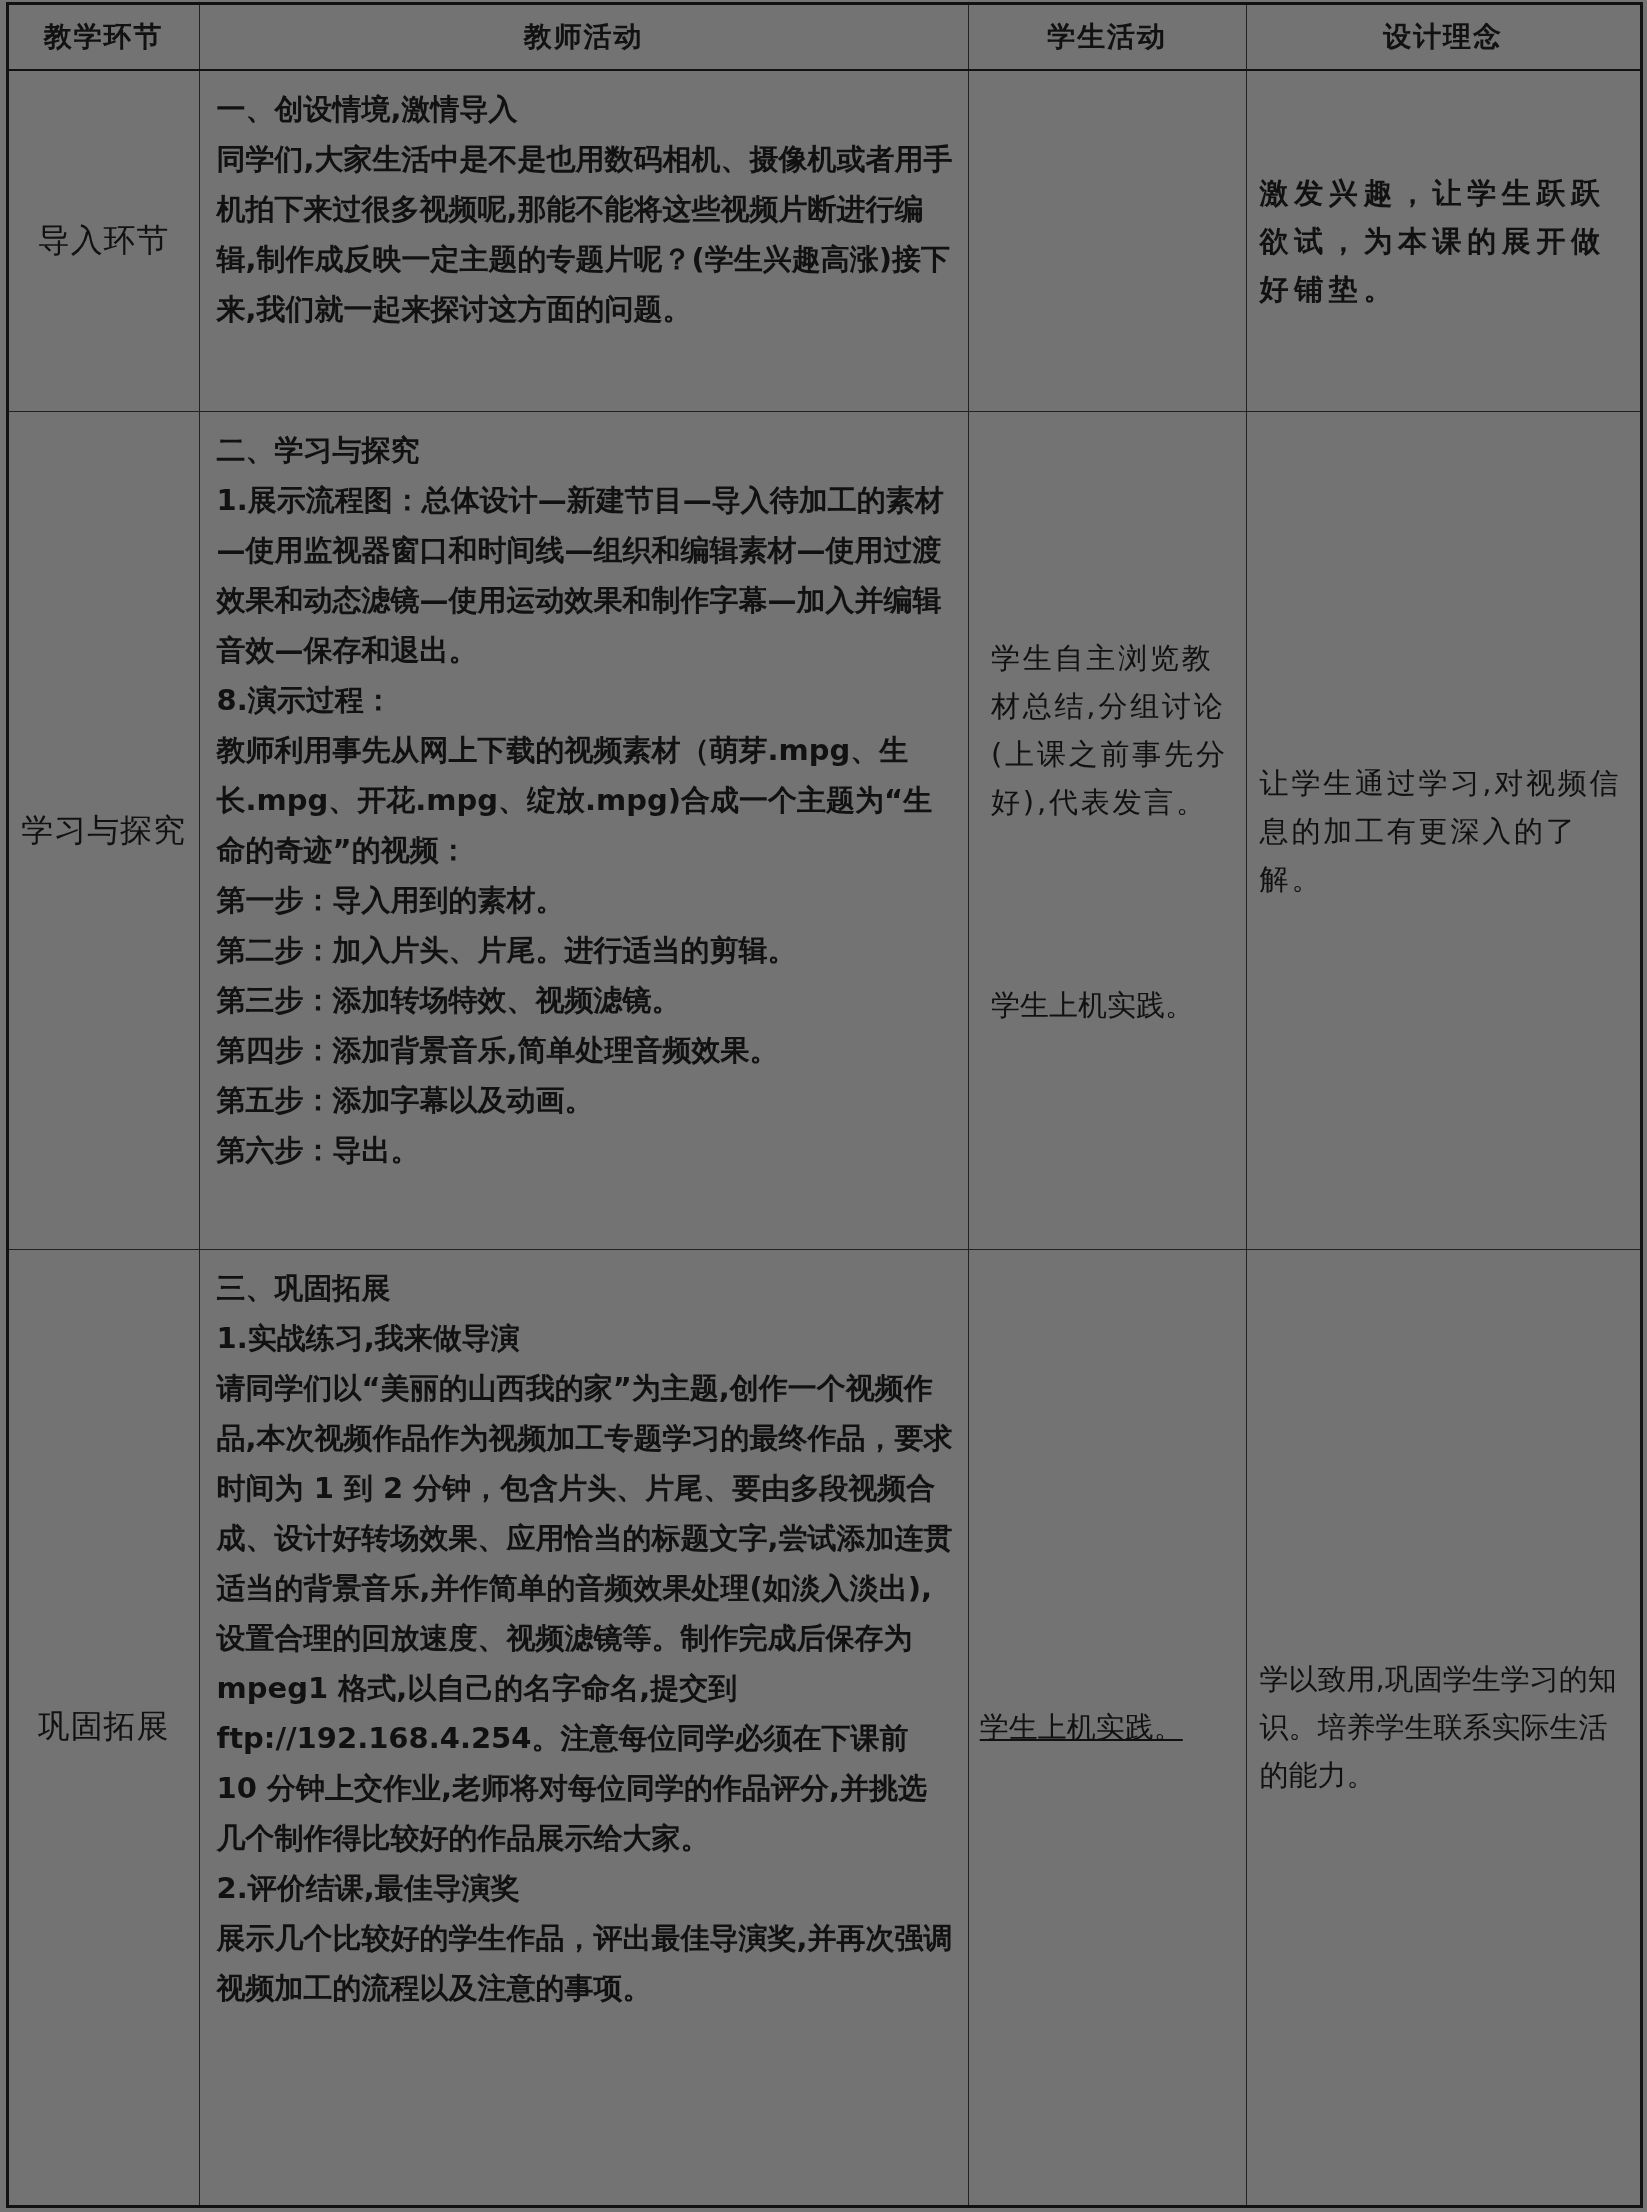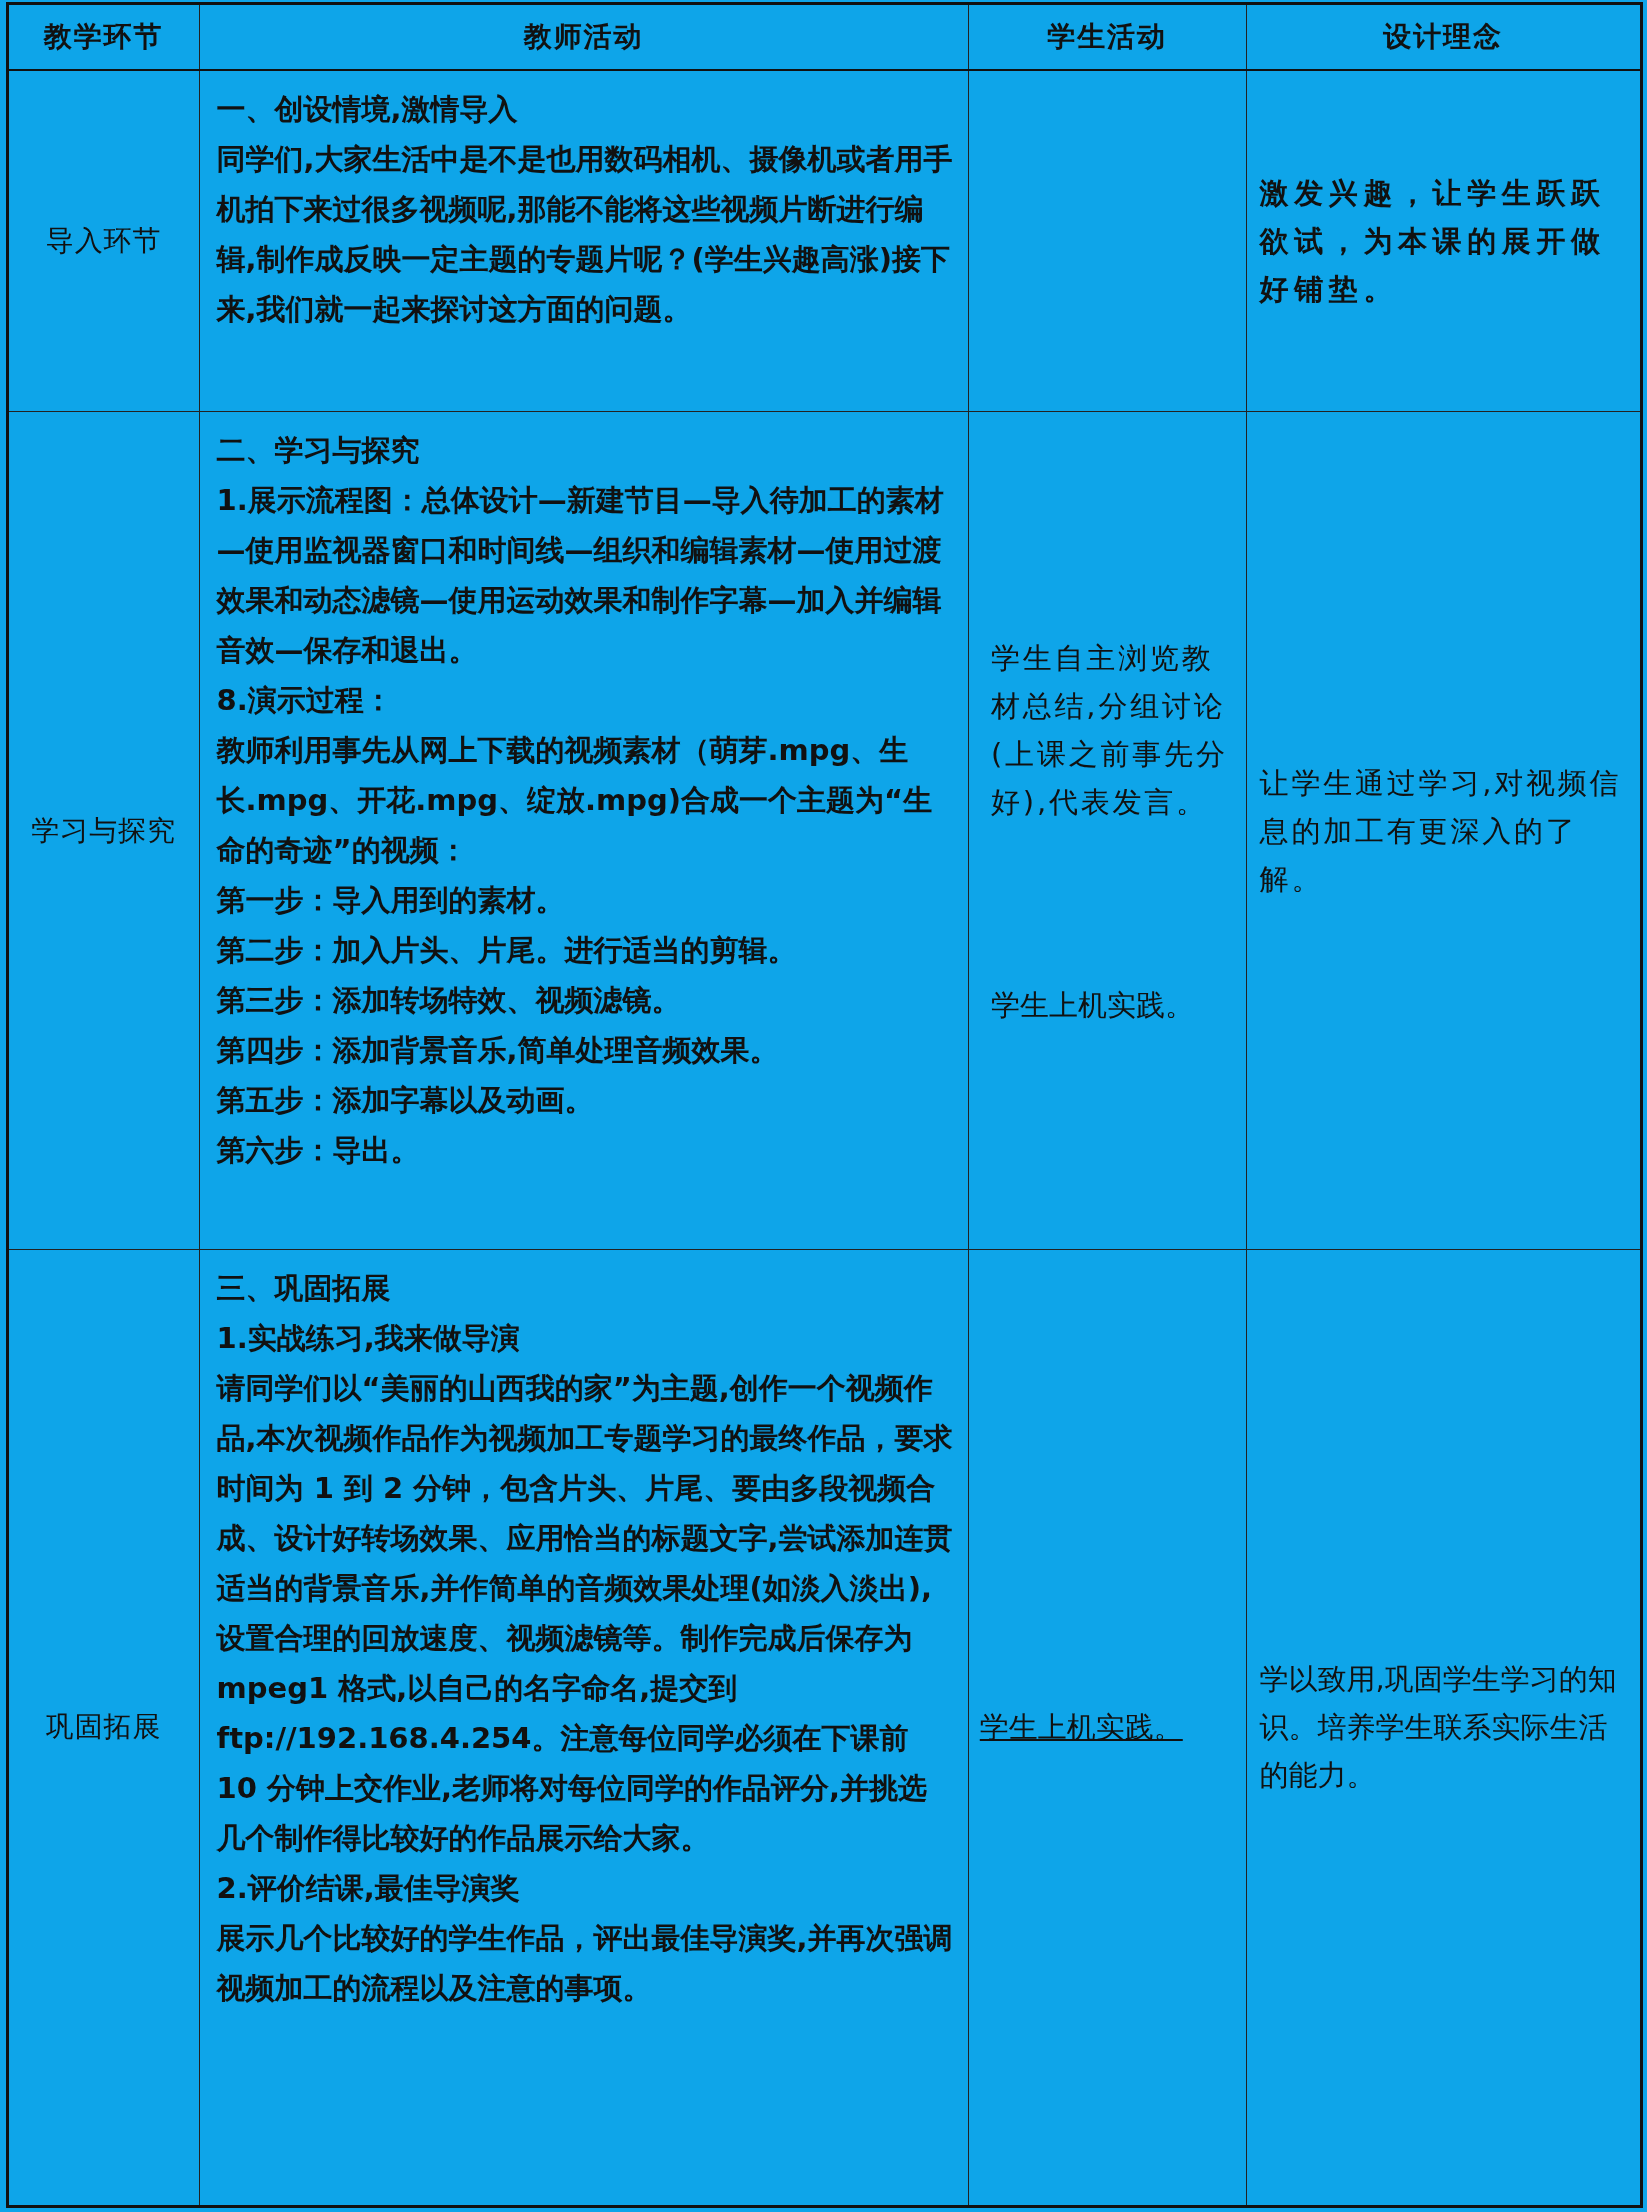--- a/index.html
+++ b/index.html
@@ -3,21 +3,21 @@
 <meta charset="utf-8">
 <style>
   html, body { margin: 0; padding: 0; background: #ffffff; }
   body {
     width: 1647px; height: 2212px; overflow: hidden;
     font-family: "DejaVu Sans", "Liberation Sans", sans-serif;
     color: #111111;
   }
   .page {
     position: relative; width: 1647px; height: 2212px;
-    background: #0ea5e9;
+    background: #737373;
   }
   table.lesson {
     position: absolute; left: 5.6px; top: 1.9px;
     width: 1634px; height: 2206px;
     border-collapse: collapse;
     table-layout: fixed;
     border: 3.7px solid #111;
   }
   table.lesson td, table.lesson th {
     border: 1.9px solid #222;
@@ -28,21 +28,21 @@
   table.lesson thead th {
     font-weight: bold; font-size: 28px; text-align: center;
     border-bottom: 2.8px solid #111;
     letter-spacing: 1.9px;
   }
   .col1 { width: 192px; }
   .col2 { width: 769px; }
   .col3 { width: 278px; }
   .col4 { width: 395px; }
   .stage {
-    text-align: center; font-size: 28px; letter-spacing: 0.9px;
+    text-align: center; font-size: 32px; letter-spacing: 0.9px;
   }
   .teacher {
     vertical-align: top !important;
     padding: 13px 13px 11.2px 17px !important;
     font-size: 29px; line-height: 50px; font-weight: bold;
   }
   .teacher p { margin: 0; }
   .student {
     padding: 0 9.3px 0 11.2px !important;
     font-size: 29px; line-height: 48px; text-decoration: underline;

